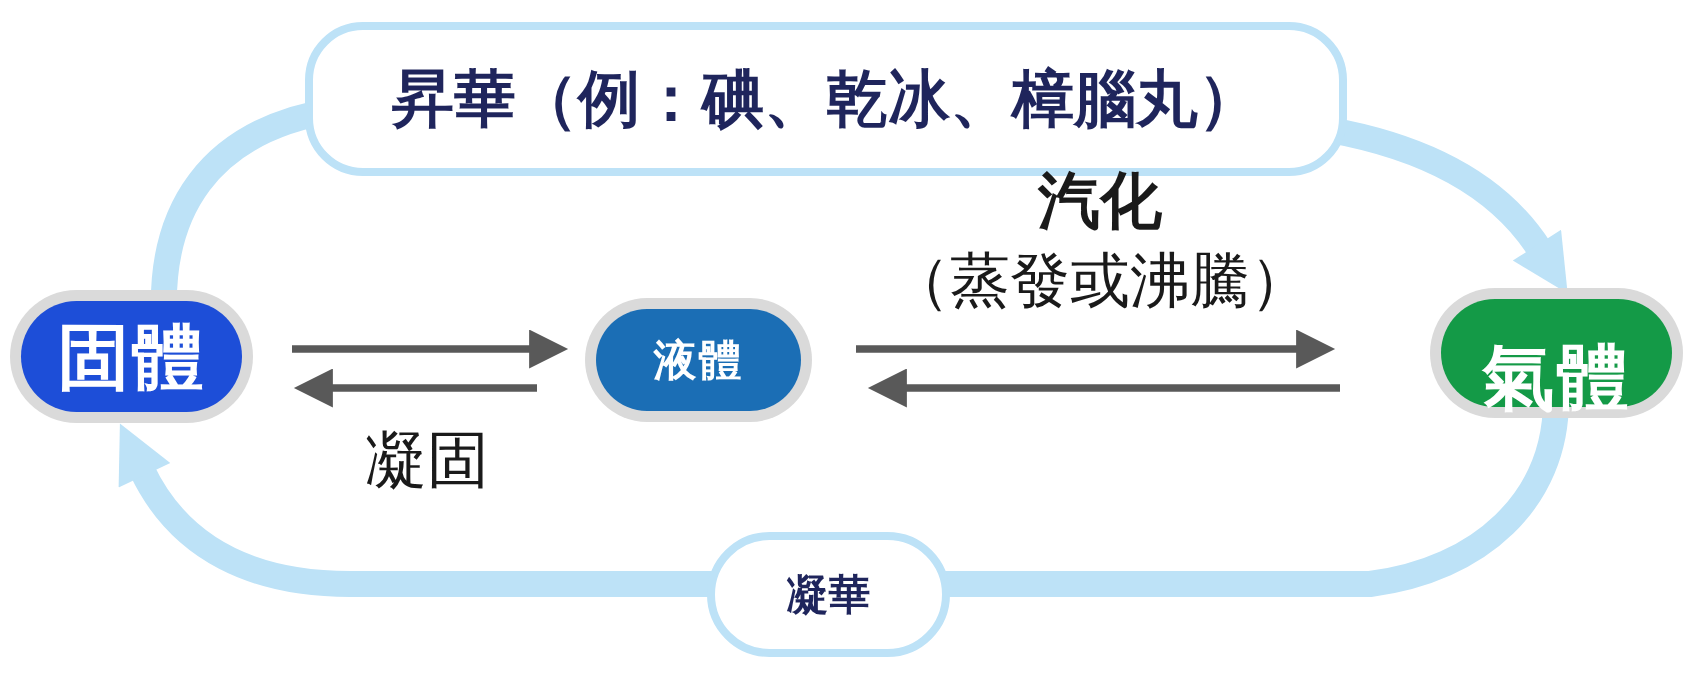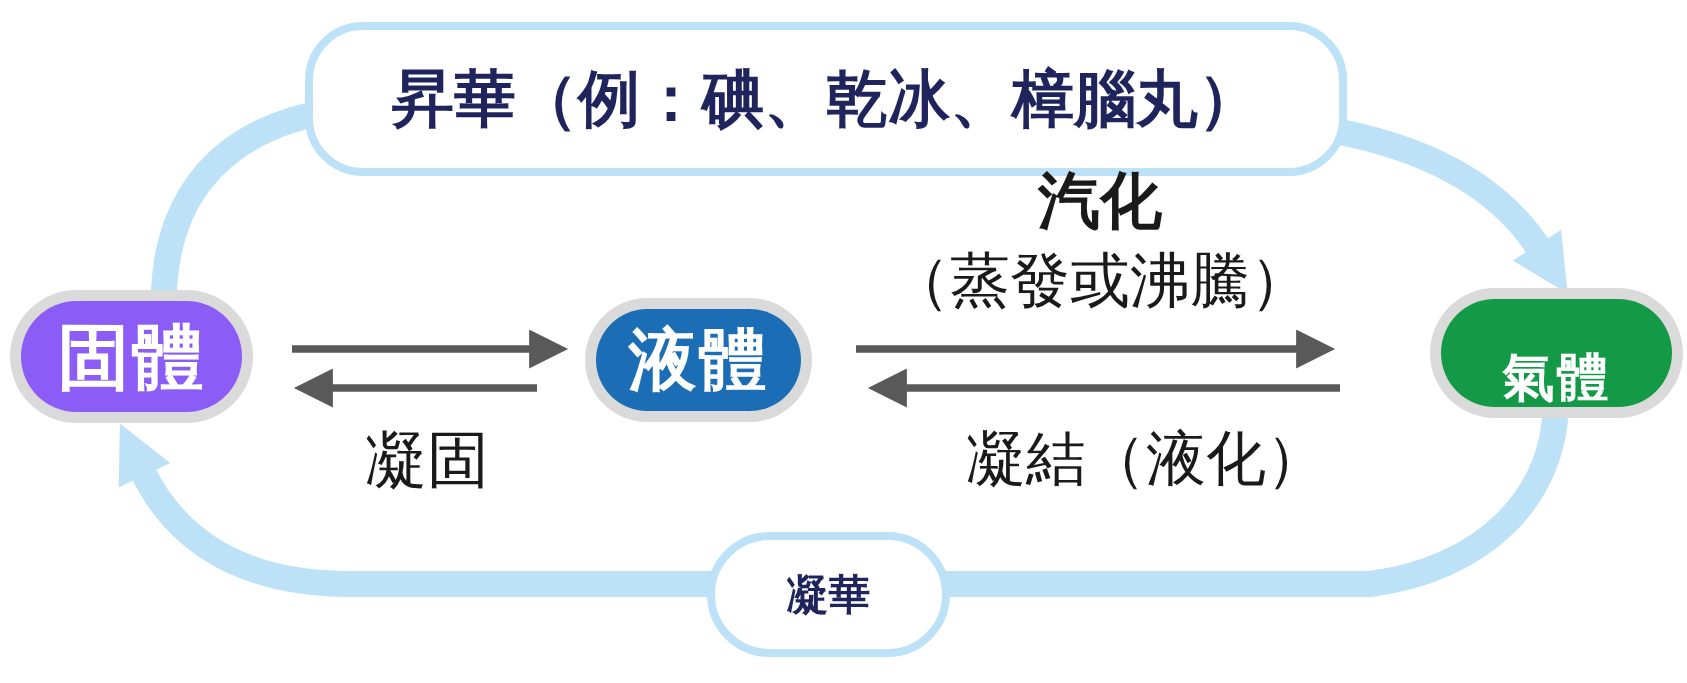--- a/index.html
+++ b/index.html
@@ -11,28 +11,28 @@
   .bubble-top{left:305px;top:22px;width:1042px;height:154px;border-radius:58px;}
   .bubble-bottom{left:707px;top:532px;width:243px;height:125px;border-radius:63px;}
   .bubble .txt{color:#1F255C;font-weight:600;line-height:1;white-space:nowrap;}
   .bubble-top .txt{font-size:62px;}
   .bubble-bottom .txt{font-size:42px;}
   .node{position:absolute;z-index:3;background:#DADADA;}
   .node .inner{position:absolute;left:11px;top:11px;right:11px;bottom:11px;
                display:flex;align-items:center;justify-content:center;}
   .node .inner span{color:#ffffff;font-weight:700;line-height:1;white-space:nowrap;letter-spacing:2px;}
   .node-solid{left:10px;top:290px;width:243px;height:133px;border-radius:67px;}
-  .node-solid .inner{background:#8b5cf6;border-radius:56px;}
+  .node-solid .inner{background:#1d4ed8;border-radius:56px;}
   .node-solid .inner span{font-size:72px;}
   .node-liquid{left:585px;top:298px;width:227px;height:124px;border-radius:62px;}
   .node-liquid .inner{background:#1B6EB5;border-radius:51px;}
-  .node-liquid .inner span{font-size:68px;}
+  .node-liquid .inner span{font-size:43px;}
   .node-gas{left:1430px;top:288px;width:253px;height:130px;border-radius:65px;}
   .node-gas .inner{background:#149A47;border-radius:54px;}
-  .node-gas .inner span{font-size:52px;margin-top:48px;}
+  .node-gas .inner span{font-size:72px;margin-top:48px;}
   .lbl{position:absolute;z-index:4;color:#1a1a1a;font-weight:500;text-align:center;
        line-height:1;white-space:nowrap;}
   .lbl-melting{left:252px;top:241px;width:350px;font-size:62px;}
   .lbl-freezing{left:252px;top:429px;width:350px;font-size:62px;}
   .lbl-vapor1{left:850px;top:170px;width:500px;font-size:62px;font-weight:bold;}
   .lbl-vapor2{left:800px;top:250px;width:600px;font-size:60px;}
   .lbl-condense{left:846px;top:428px;width:600px;font-size:60px;}
 </style>
 </head>
 <body>
@@ -83,15 +83,14 @@
 
   <div class="node node-gas">
     <div class="inner">
       <span>氣體</span>
     </div>
   </div>
 
   <div class="lbl lbl-freezing">凝固</div>
   <div class="lbl lbl-vapor1">汽化</div>
   <div class="lbl lbl-vapor2">（蒸發或沸騰）</div>
-  <div class="lbl lbl-condense">凝結（液化）</div>
 
 </div>
 
 </body></html>

